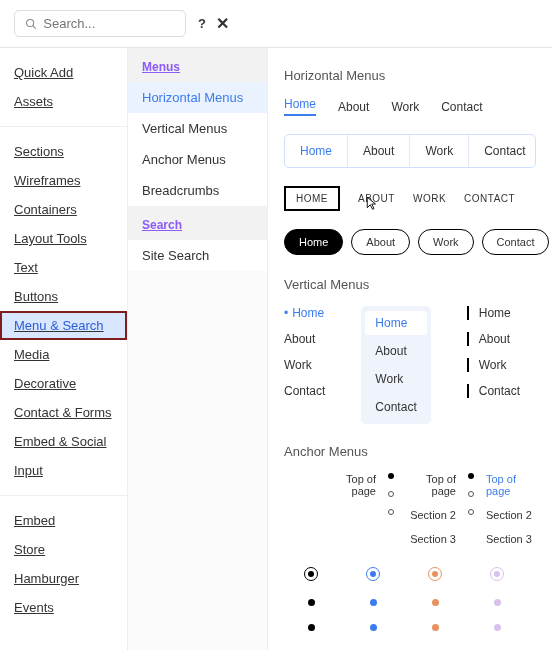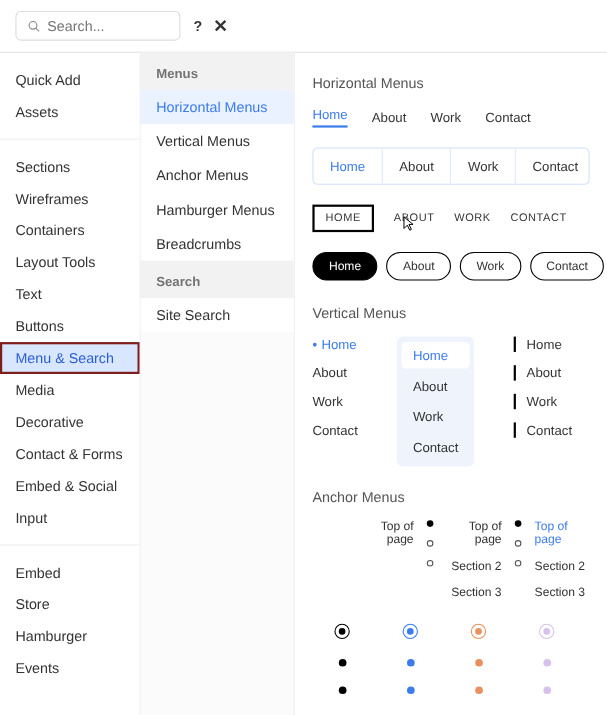--- a/index.html
+++ b/index.html
@@ -1,31 +1,31 @@
 <!DOCTYPE html>
 <html><head>
 <meta charset="utf-8">
 <style>
 * { box-sizing: border-box; margin: 0; padding: 0; }
 body { font-family: -apple-system, BlinkMacSystemFont, "Segoe UI", Helvetica, Arial, sans-serif; font-size: 13px; color: #333; background: #fff; width: 552px; height: 650px; overflow: hidden; }
 .header { display: flex; align-items: center; padding: 10px 14px; border-bottom: 1px solid #e5e5e5; }
 .header h1 { font-size: 15px; font-weight: 700; flex: 1; }
-.search-box { display: flex; align-items: center; border: 1px solid #ddd; border-radius: 5px; padding: 5px 10px; width: 150px; color: #999; }
+.search-box { display: flex; align-items: center; border: 1px solid #ddd; border-radius: 5px; padding: 5px 10px; width: 172px; color: #999; }
 .search-box svg { margin-right: 6px; }
 .search-box input { border: none; outline: none; font-size: 13px; width: 100%; color: #333; }
 .header-actions { display: flex; align-items: center; gap: 10px; margin-left: 12px; }
 .panel { display: flex; height: calc(650px - 45px); }
 .col1 { width: 128px; border-right: 1px solid #eee; overflow-y: auto; padding-top: 6px; }
 .col2 { width: 140px; border-right: 1px solid #eee; background: #fbfbfb; }
 .col3 { flex: 1; overflow-y: auto; padding: 14px 16px; }
-.cat-group { padding: 4px 0; }
+.cat-group { padding: 4px 0; text-decoration: underline; }
 .cat-divider { border-top: 1px solid #eee; margin: 6px 0; }
 .cat-item { padding: 7px 14px; font-size: 13px; cursor: pointer; color: #333; }
 .cat-item.selected { background: #d9e6ff; color: #2b5ed6; border: 2px solid #7f1d1d; padding: 5px 12px; }
-.col2-heading { font-size: 12px; font-weight: 700; color: #737373; padding: 12px 14px 8px; background: #f2f2f2; }
+.col2-heading { font-size: 12px; font-weight: 700; color: #8b5cf6; padding: 12px 14px 8px; background: #f2f2f2; text-decoration: underline; }
 .sub-item { padding: 8px 14px; font-size: 13px; cursor: pointer; background: #fff; }
 .sub-item.selected { color: #3b7ced; background: #eaf1ff; }
 .section-title { font-size: 13px; color: #555; margin-bottom: 14px; margin-top: 6px; }
 .hm-row { display: flex; gap: 22px; margin-bottom: 18px; align-items: center; }
 .hm-row span { font-size: 12px; }
 .hm1 .active { color: #3b7ced; border-bottom: 2px solid #3b7ced; padding-bottom: 3px; }
 .hm2 { border: 1px solid #cfe0ff; border-radius: 5px; padding: 0; gap: 0; display: flex; }
 .hm2 span { padding: 9px 15px; border-right: 1px solid #e2e9f7; font-size: 12px; }
 .hm2 span:last-child { border-right: none; }
 .hm2 .active { color: #3b7ced; }
@@ -103,21 +103,20 @@
         <div class="cat-item">Events</div>
       </div>
   </div>
 
   <div class="col2">
     <div class="col2-heading">Menus</div>
     <div id="menus-list">
         <div class="sub-item selected">Horizontal Menus</div>
         <div class="sub-item">Vertical Menus</div>
         <div class="sub-item">Anchor Menus</div>
-        <div class="sub-item">Hamburger Menus</div>
         <div class="sub-item">Breadcrumbs</div>
       </div>
     <div class="col2-heading">Search</div>
     <div id="search-list">
         <div class="sub-item">Site Search</div>
       </div>
   </div>
 
   <div class="col3">
     <div class="section-title">Horizontal Menus</div>

